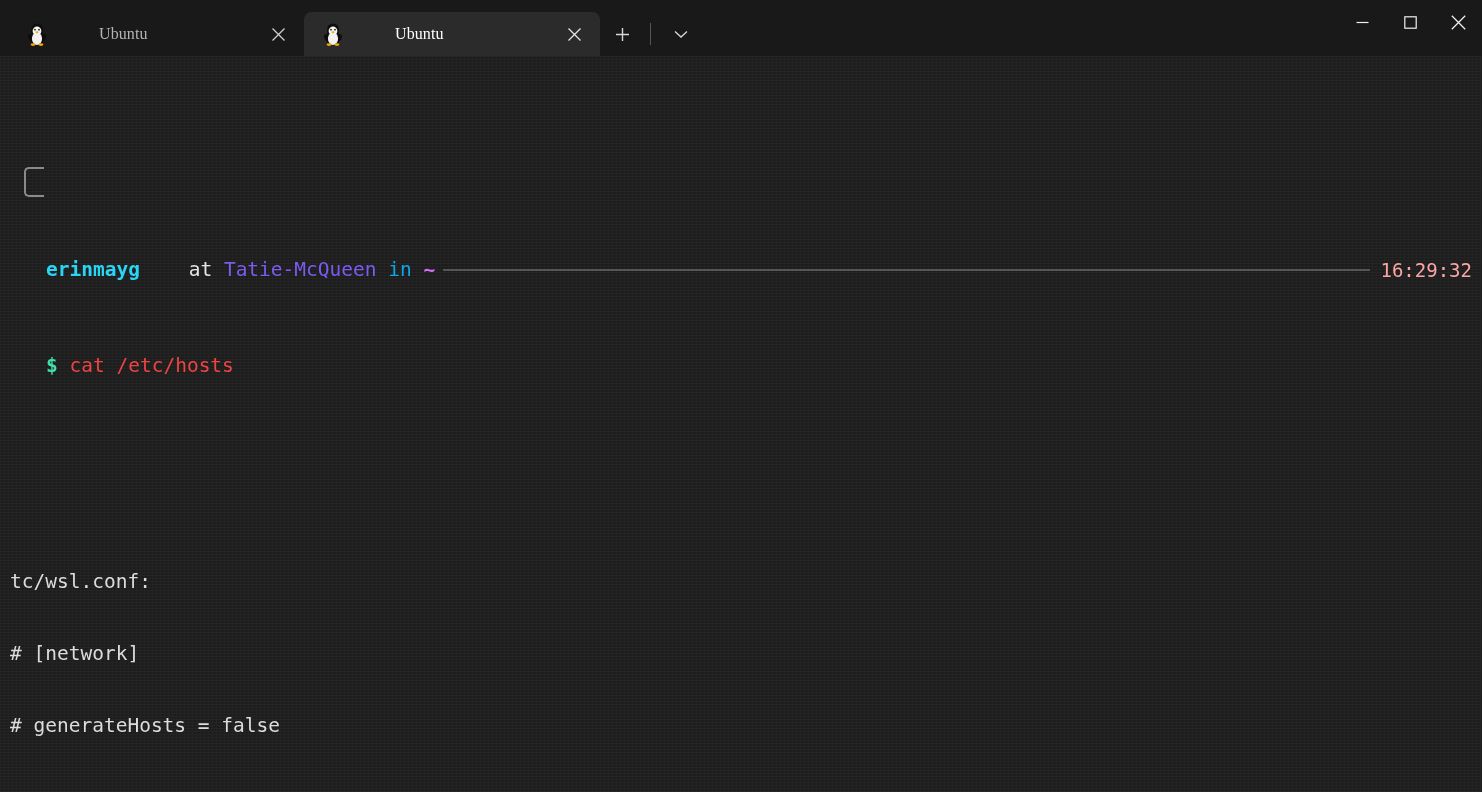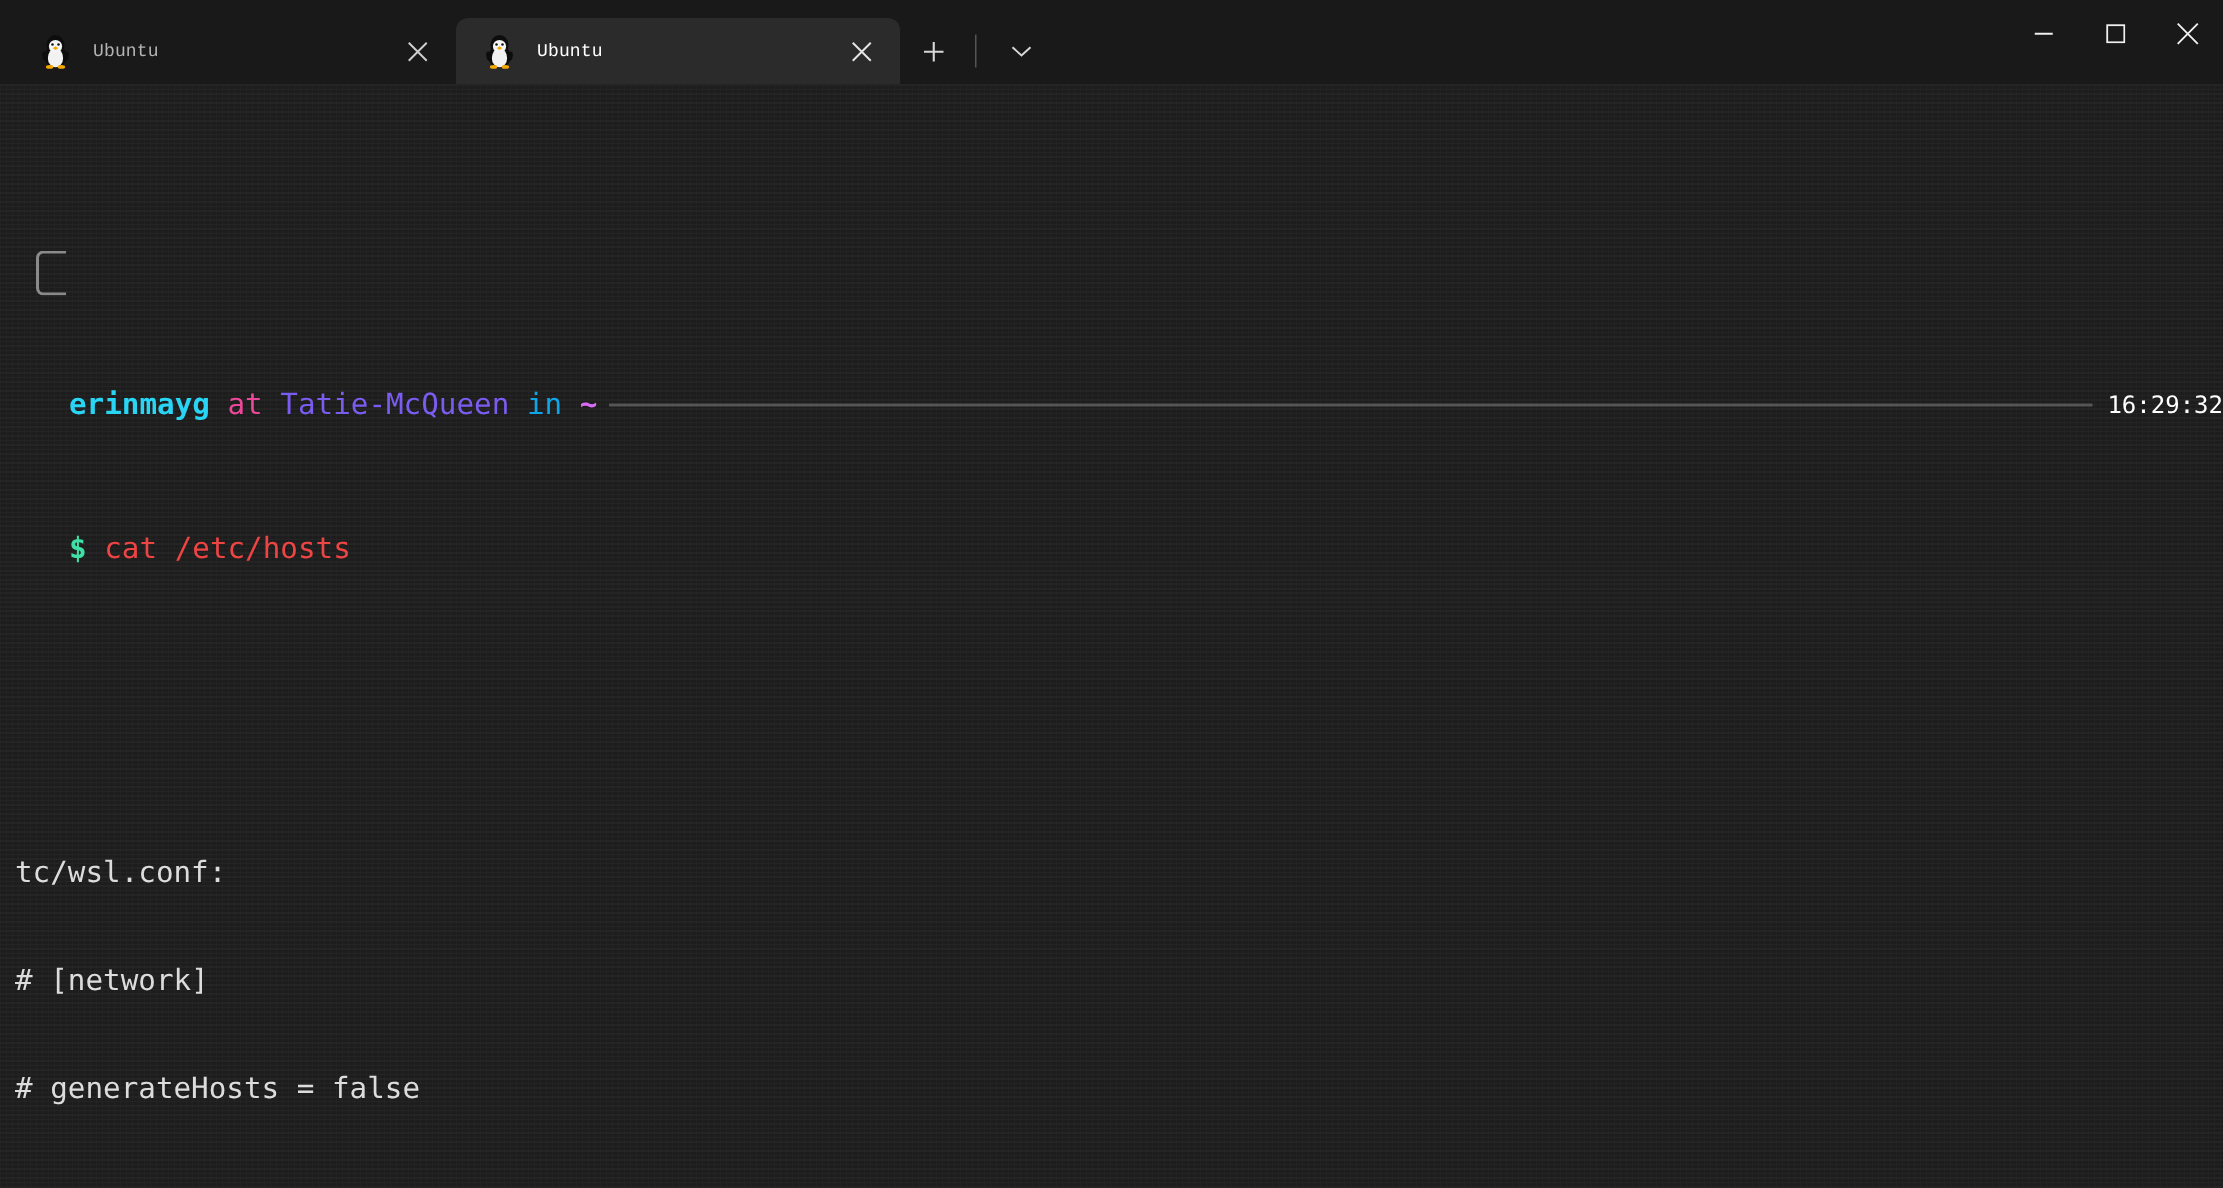--- a/index.html
+++ b/index.html
@@ -57,27 +57,28 @@
   .tux {
     width: 22px;
     height: 24px;
     flex: 0 0 22px;
     margin-right: 14px;
     display: block;
   }
 
   .tab-title {
     flex: 1 1 auto;
-    font-family: Liberation Mono, monospace;
-    font-size: 12px;
+    font-family: Liberation Serif, serif;
+    font-size: 16px;
     color: #b4b4b4;
     letter-spacing: .1px;
     white-space: nowrap;
     overflow: hidden;
     text-overflow: ellipsis;
+    margin-left: 37px;
   }
   .tab.active .tab-title { color: #ffffff; }
 
   .tab-close {
     flex: 0 0 40px;
     height: 34px;
     display: flex;
     align-items: center;
     justify-content: center;
     border-radius: 4px;
@@ -181,37 +182,38 @@
     top: 5px;
     width: 20px;
     height: 30px;
     border: 2px solid #8a8a8a;
     border-right: none;
     border-radius: 5px 0 0 5px;
     pointer-events: none;
   }
 
   .user    { color: #29d5f5; font-weight: bold; text-align: center; }
-  .at      { color: #ec4899; }
+  .at      { color: #e5e5e5; margin-left: 37px; }
   .host    { color: #7b5cf0; font-weight: normal; }
   .inword  { color: #0ea5e9; }
   .tilde   { color: #d66bf5; font-weight: bold; }
 
   .rule {
     flex: 1 1 auto;
     height: 2px;
     background: #555555;
     margin: 0 10px 0 8px;
     min-width: 20px;
   }
 
   .timestamp {
     flex: 0 0 auto;
-    color: #ffffff;
-    font-size: 16px;
+    color: #fca5a5;
+    font-size: 19px;
+    padding-right: 10px;
   }
 
   .dollar { color: #3fe0a5; font-weight: bold; }
   .cmd    { color: #ef4444; }
 
   .filetext { color: #dcdcdc; }
 </style>
 </head>
 <body>
 

